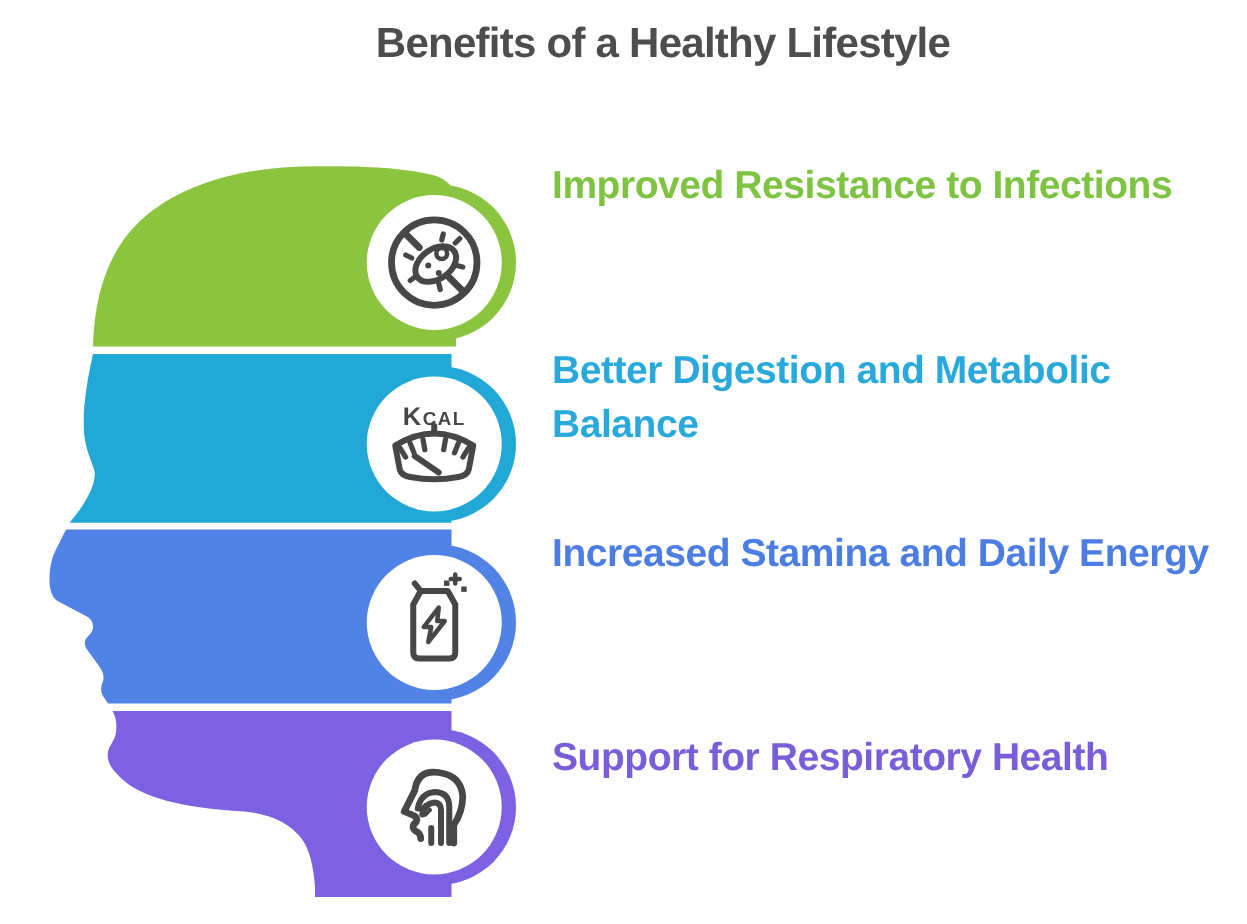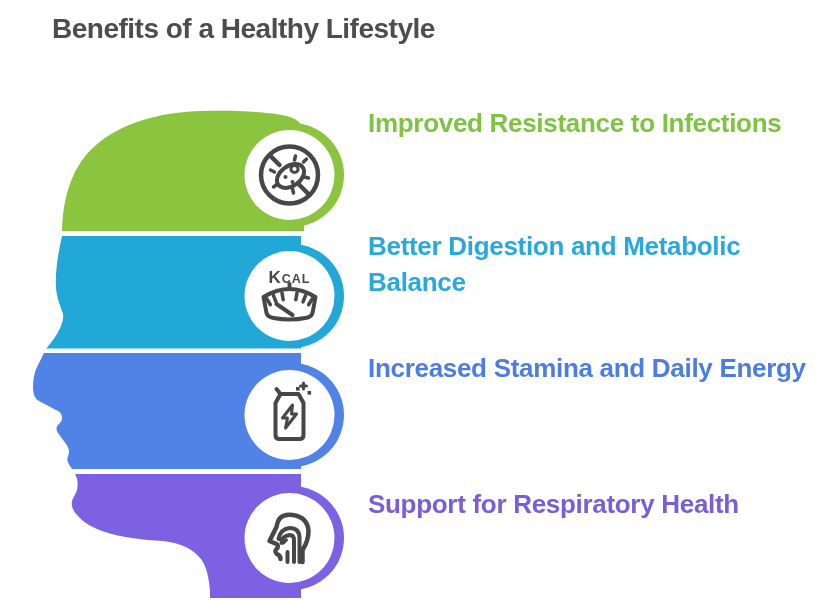--- a/index.html
+++ b/index.html
@@ -2,21 +2,21 @@
 <html><head>
 <meta charset="utf-8">
 <style>
   html,body{margin:0;padding:0;background:#ffffff;}
   .stage{
     position:relative;width:831px;height:616px;background:#ffffff;
     font-family:"Liberation Sans", sans-serif;overflow:hidden;
   }
   .title{
     position:absolute;left:52px;top:13px;width:780px;
-    font-size:28px;font-weight:bold;letter-spacing:-0.5px;
+    text-align:center;font-size:28px;font-weight:bold;letter-spacing:-0.5px;
   }
   .benefit{
     position:absolute;left:368px;width:465px;
     font-size:26px;font-weight:bold;line-height:36px;letter-spacing:-0.3px;
   }
   .b1{top:105px;}
   .b2{top:228px;}
   .b3{top:350px;}
   .b4{top:486px;}
   svg{position:absolute;left:0;top:0;}

